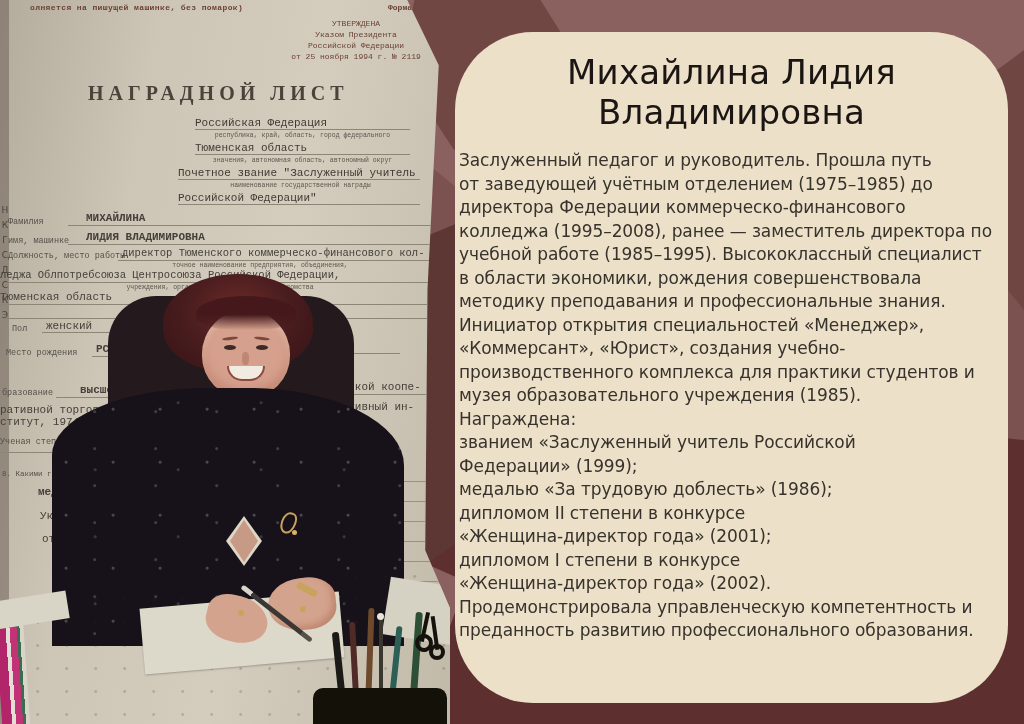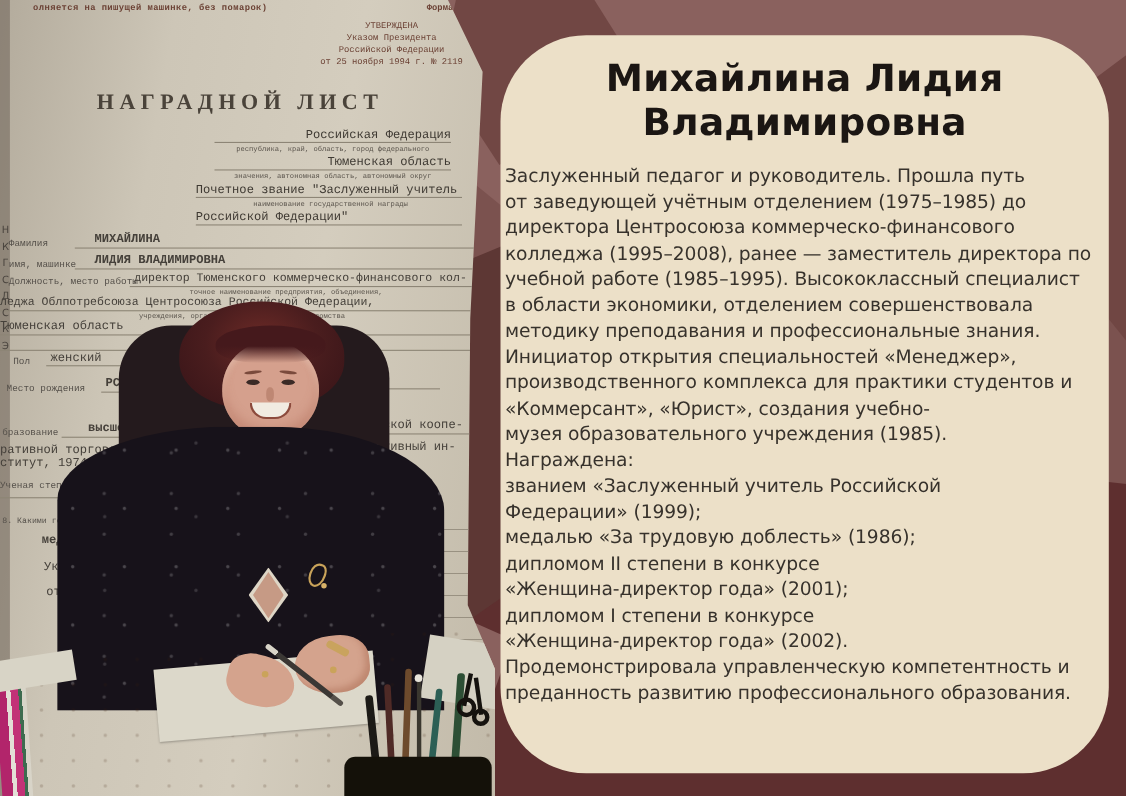--- a/index.html
+++ b/index.html
@@ -27,21 +27,21 @@
     background:linear-gradient(100deg,#b3ab9c 0%,#cdc6b7 28%,#d4cdbe 58%,#c2baa9 100%);
     clip-path:polygon(0 0,90.5% 0,97.5% 9%,95% 40%,94.5% 76%,100% 84%,100% 100%,0 100%);}
   .photo-edge{left:0;top:0;width:9px;height:100%;background:#6d6257;opacity:.55;}
   .t{font-family:"Liberation Mono",monospace;color:#45403a;white-space:nowrap;}
   .red{color:#6b4134;font-weight:bold;}
   .cap{font-family:"Liberation Mono",monospace;font-size:6.5px;color:#5b554d;
        text-align:center;white-space:nowrap;}
   .lbl{font-family:"Liberation Mono",monospace;font-size:8.5px;color:#55504a;white-space:nowrap;}
   .rule{height:0;border-bottom:1px solid #8d8576;}
   .fld{font-family:"Liberation Mono",monospace;font-size:11px;color:#3f3a33;
-       border-bottom:1px solid #8d8576;text-align:right;white-space:nowrap;}
+       border-bottom:1px solid #8d8576;text-align:left;white-space:nowrap;}
   .machine-note{left:30px;top:3px;font-size:8px;letter-spacing:.4px;}
   .form-no{left:388px;top:3px;font-size:8px;}
   .approved{left:280px;top:18px;width:152px;text-align:center;font-size:8px;
             line-height:11px;color:#6b4134;}
   .approved span{position:static;display:block;}
   .doc-title{left:88px;top:82px;font-size:20px;letter-spacing:5px;color:#4a433a;
              font-family:"Liberation Serif",serif;font-weight:bold;white-space:nowrap;}
   .scrawl{left:0px;top:205px;writing-mode:vertical-rl;text-orientation:upright;
           font-size:9px;letter-spacing:5px;color:#4a443e;font-family:"DejaVu Sans",sans-serif;}
   .ruled-right{left:318px;top:462px;width:128px;height:134px;
@@ -125,21 +125,21 @@
   .sc-blade1{left:118px;top:-18px;width:4px;height:30px;background:#15120e;transform:rotate(12deg);}
   .sc-blade2{left:128px;top:-14px;width:4px;height:34px;background:#15120e;transform:rotate(-8deg);}
   .books{left:-2px;top:602px;width:28px;height:124px;transform:rotate(-4deg);
     background:linear-gradient(90deg,#b2256b 0 10px,#e3dfd6 10px 14px,#c23277 14px 21px,
                #3d6b4f 21px 24px,#d8d4c8 24px 28px);}
 
   
   .panel{left:455px;top:32px;width:553px;height:671px;background:#ece0c8;
     border-radius:78px;z-index:3;overflow:hidden;}
   .panel-title{position:absolute;left:0;top:20px;width:100%;text-align:center;
-    font-weight:bold;font-size:34px;line-height:40px;color:#1b1613;letter-spacing:.2px;}
+    font-weight:normal;font-size:34px;line-height:40px;color:#1b1613;letter-spacing:.2px;}
   .panel-title span{position:static;display:block;}
   .panel-body{position:absolute;left:4px;top:117px;width:520px;
     font-size:17px;line-height:23.5px;color:#37322c;letter-spacing:-.1px;}
   .panel-body div{position:static;white-space:nowrap;}
 </style>
 </head>
 <body>
 
 <div class="stage">
 
@@ -267,28 +267,28 @@
   </div>
 
   <div class="panel">
     <div class="panel-title">
       <span>Михайлина Лидия</span>
       <span>Владимировна</span>
     </div>
     <div class="panel-body">
       <div>Заслуженный педагог и руководитель. Прошла путь</div>
       <div>от заведующей учётным отделением (1975–1985) до</div>
-      <div>директора Центросоюза коммерческо-финансового</div>
+      <div>директора Федерации коммерческо-финансового</div>
       <div>колледжа (1995–2008), ранее — заместитель директора по</div>
       <div>учебной работе (1985–1995). Высококлассный специалист</div>
-      <div>в области экономики, отделением совершенствовала</div>
+      <div>в области экономики, рождения совершенствовала</div>
       <div>методику преподавания и профессиональные знания.</div>
       <div>Инициатор открытия специальностей «Менеджер»,</div>
+      <div>«Коммерсант», «Юрист», создания учебно-</div>
       <div>производственного комплекса для практики студентов и</div>
-      <div>«Коммерсант», «Юрист», создания учебно-</div>
       <div>музея образовательного учреждения (1985).</div>
       <div>Награждена:</div>
       <div>званием «Заслуженный учитель Российской</div>
       <div>Федерации» (1999);</div>
       <div>медалью «За трудовую доблесть» (1986);</div>
       <div>дипломом II степени в конкурсе</div>
       <div>«Женщина-директор года» (2001);</div>
       <div>дипломом I степени в конкурсе</div>
       <div>«Женщина-директор года» (2002).</div>
       <div>Продемонстрировала управленческую компетентность и</div>

